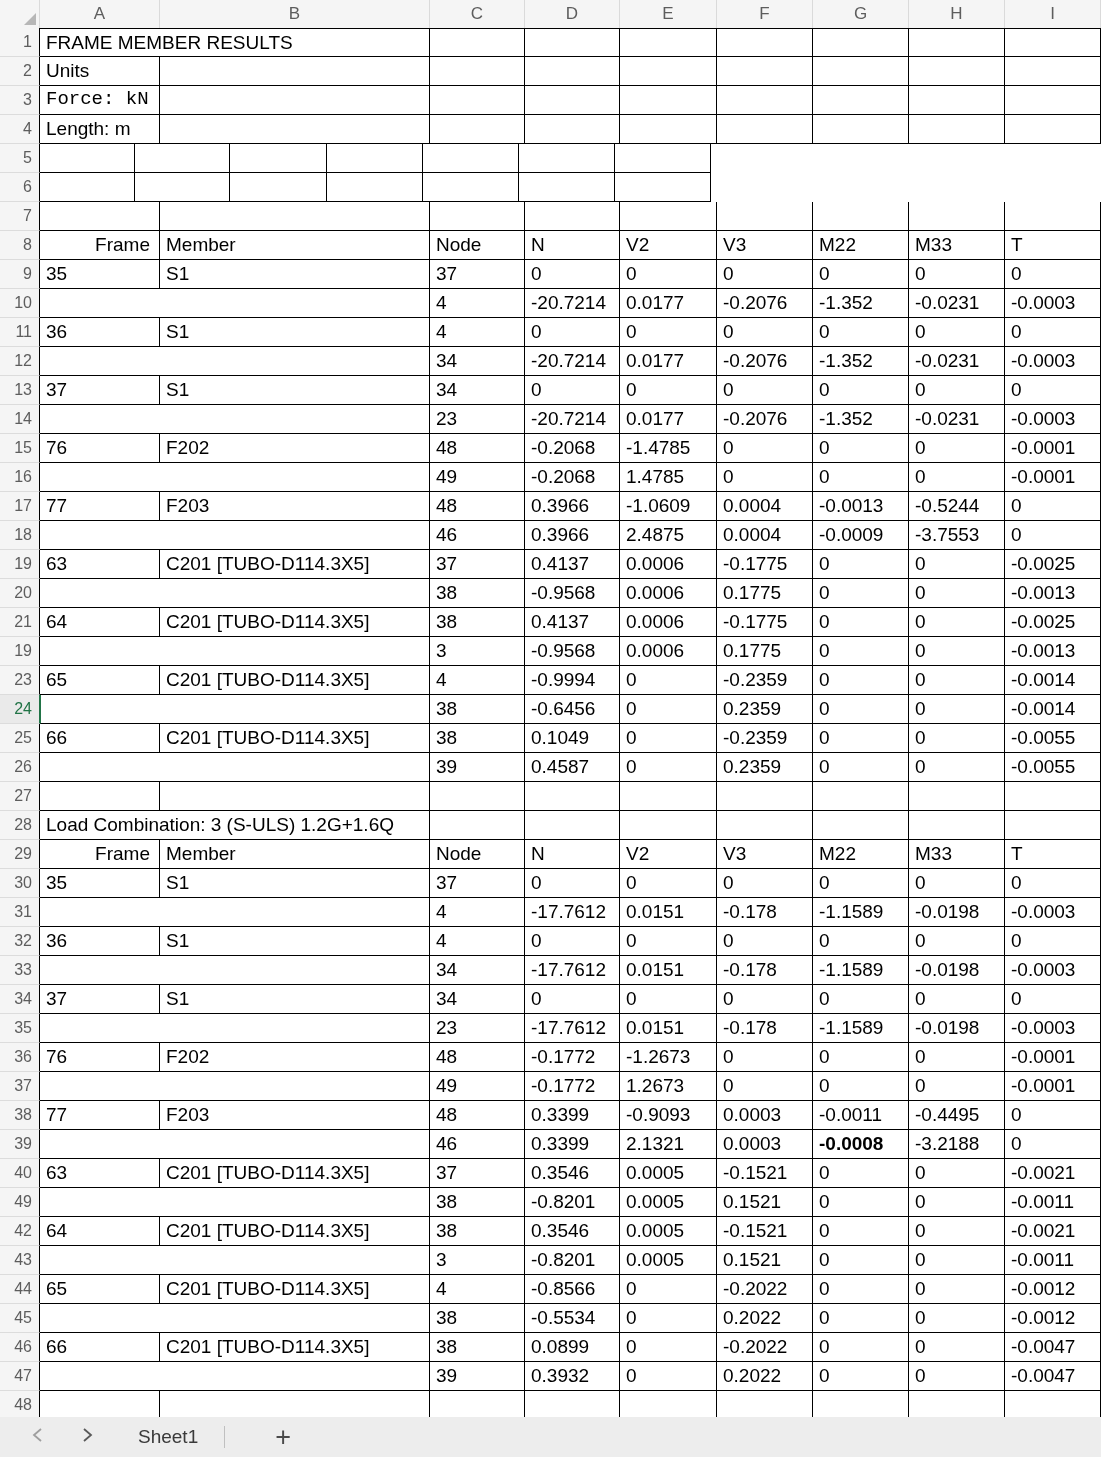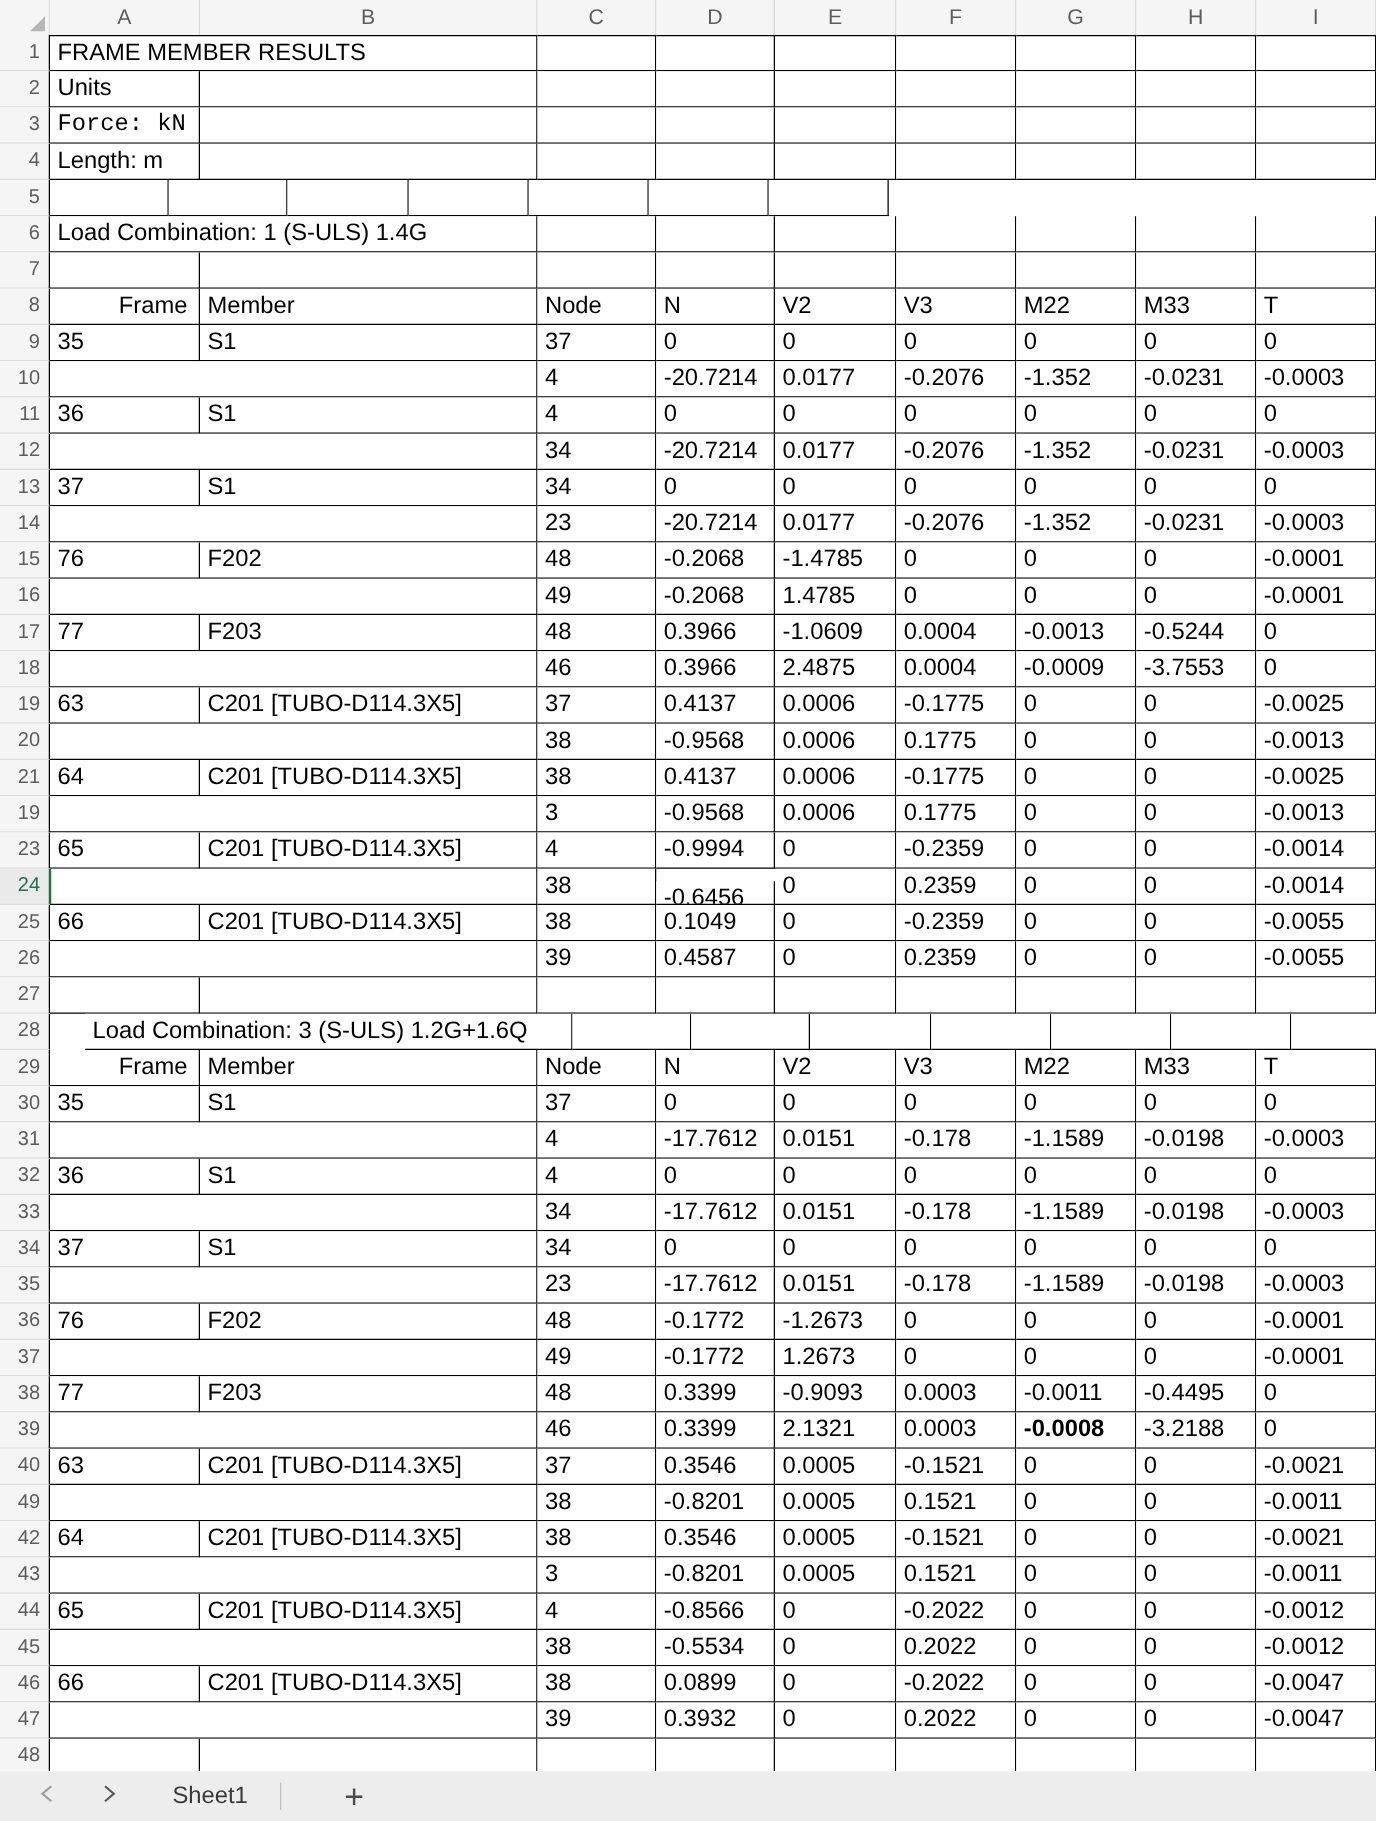--- a/index.html
+++ b/index.html
@@ -133,21 +133,20 @@
         <div class="c" style="width: 95px;"></div>
         <div class="c" style="width: 95px;"></div>
         <div class="c" style="width: 97px;"></div>
         <div class="c" style="width: 96px;"></div>
         <div class="c" style="width: 96px;"></div>
         <div class="c" style="width: 96px;"></div>
         <div class="c" style="width: 96px;"></div>
       </div>
       <div class="r">
         <div class="rn">6</div>
-        <div class="c first" style="width: 390px;">Load Combination: 1   (S-ULS) 1.4G</div>
         <div class="c" style="width: 95px;"></div>
         <div class="c" style="width: 95px;"></div>
         <div class="c" style="width: 97px;"></div>
         <div class="c" style="width: 96px;"></div>
         <div class="c" style="width: 96px;"></div>
         <div class="c" style="width: 96px;"></div>
         <div class="c" style="width: 96px;"></div>
       </div>
       <div class="r">
         <div class="rn">7</div>
@@ -343,21 +342,21 @@
         <div class="c" style="width: 97px;">0</div>
         <div class="c" style="width: 96px;">-0.2359</div>
         <div class="c" style="width: 96px;">0</div>
         <div class="c" style="width: 96px;">0</div>
         <div class="c" style="width: 96px;">-0.0014</div>
       </div>
       <div class="r selrow">
         <div class="rn">24</div>
         <div class="c first" style="width: 390px;"></div>
         <div class="c" style="width: 95px;">38</div>
-        <div class="c" style="width: 95px; margin-top: 10px;">-0.6456</div>
+        <div class="c" style="width: 95px;">-0.6456</div>
         <div class="c" style="width: 97px;">0</div>
         <div class="c" style="width: 96px;">0.2359</div>
         <div class="c" style="width: 96px;">0</div>
         <div class="c" style="width: 96px;">0</div>
         <div class="c" style="width: 96px;">-0.0014</div>
       </div>
       <div class="r">
         <div class="rn">25</div>
         <div class="c first" style="width: 120px;">66</div>
         <div class="c" style="width: 270px;">C201 [TUBO-D114.3X5]</div>
@@ -387,21 +386,21 @@
         <div class="c" style="width: 95px;"></div>
         <div class="c" style="width: 95px;"></div>
         <div class="c" style="width: 97px;"></div>
         <div class="c" style="width: 96px;"></div>
         <div class="c" style="width: 96px;"></div>
         <div class="c" style="width: 96px;"></div>
         <div class="c" style="width: 96px;"></div>
       </div>
       <div class="r">
         <div class="rn">28</div>
-        <div class="c first" style="width: 390px; margin-left: 28px;">Load Combination: 3   (S-ULS) 1.2G+1.6Q</div>
+        <div class="c first" style="width: 390px;">Load Combination: 3   (S-ULS) 1.2G+1.6Q</div>
         <div class="c" style="width: 95px;"></div>
         <div class="c" style="width: 95px;"></div>
         <div class="c" style="width: 97px;"></div>
         <div class="c" style="width: 96px;"></div>
         <div class="c" style="width: 96px;"></div>
         <div class="c" style="width: 96px;"></div>
         <div class="c" style="width: 96px;"></div>
       </div>
       <div class="r">
         <div class="rn">29</div>

